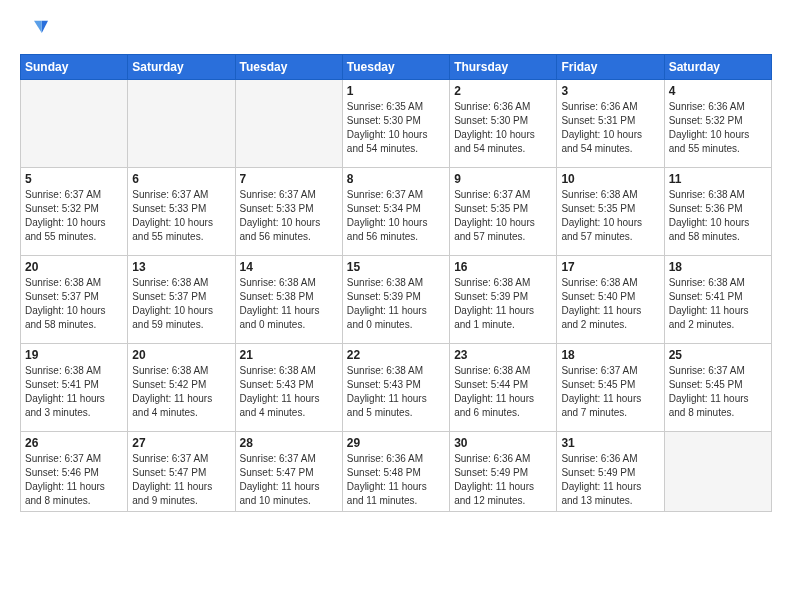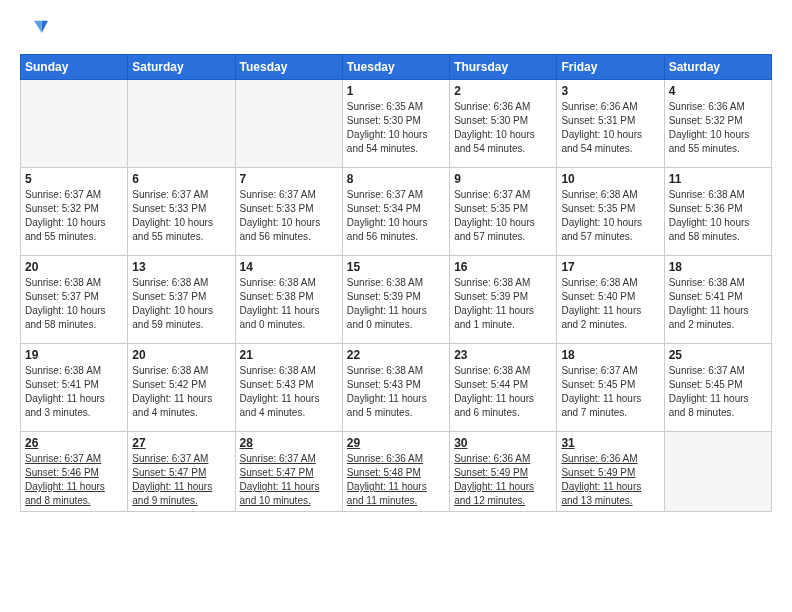--- a/index.html
+++ b/index.html
@@ -72,21 +72,20 @@
       font-size: 9.5px;
       color: #333;
       height: 88px;
       background: #fff;
     }
     tbody tr td.empty {
       background: #f5f5f5;
     }
     tbody tr:last-child td {
       height: 80px;
-      text-decoration: underline;
     }
     .day-num {
       font-size: 12px;
       font-weight: bold;
       color: #222;
       display: block;
       margin-bottom: 2px;
     }
     .day-info {
       font-size: 10px;

